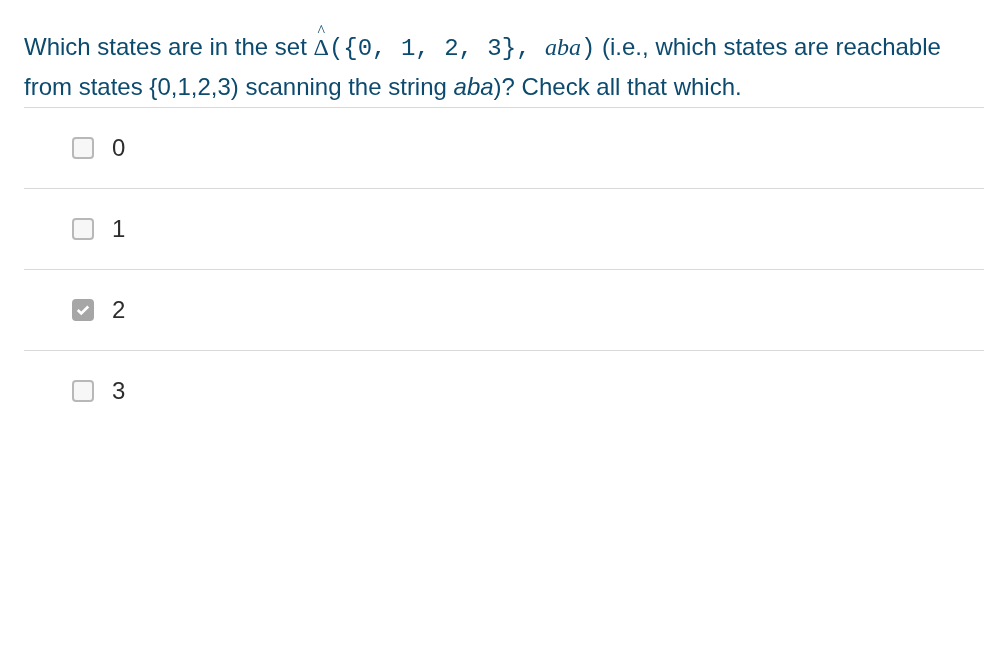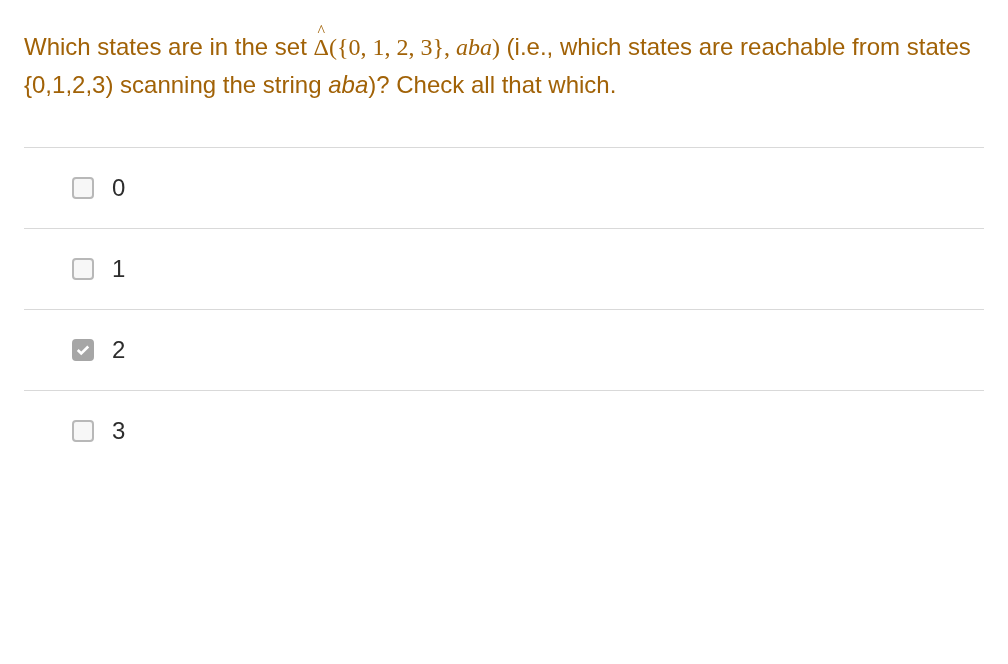--- a/index.html
+++ b/index.html
@@ -10,29 +10,28 @@
     body {
       font-family: -apple-system, BlinkMacSystemFont, "Segoe UI", "Helvetica Neue", Arial, sans-serif;
       color: #2d2d2d;
       background: #ffffff;
       padding: 28px 24px;
       width: 1008px;
     }
     .question-text {
       font-size: 24px;
       line-height: 1.6;
-      color: #a16207;
-      margin-bottom: 42px;
+      color: #0c4a6e;
     }
     .math {
       font-family: "Times New Roman", Times, serif;
       font-style: italic;
     }
     .math-upright {
-      font-family: Liberation Serif, serif;
+      font-family: Liberation Mono, monospace;
       font-style: normal;
     }
     .delta-hat {
       position: relative;
       display: inline-block;
       font-family: "Times New Roman", Times, serif;
       font-style: normal;
     }
     .delta-hat .hat {
       position: absolute;

